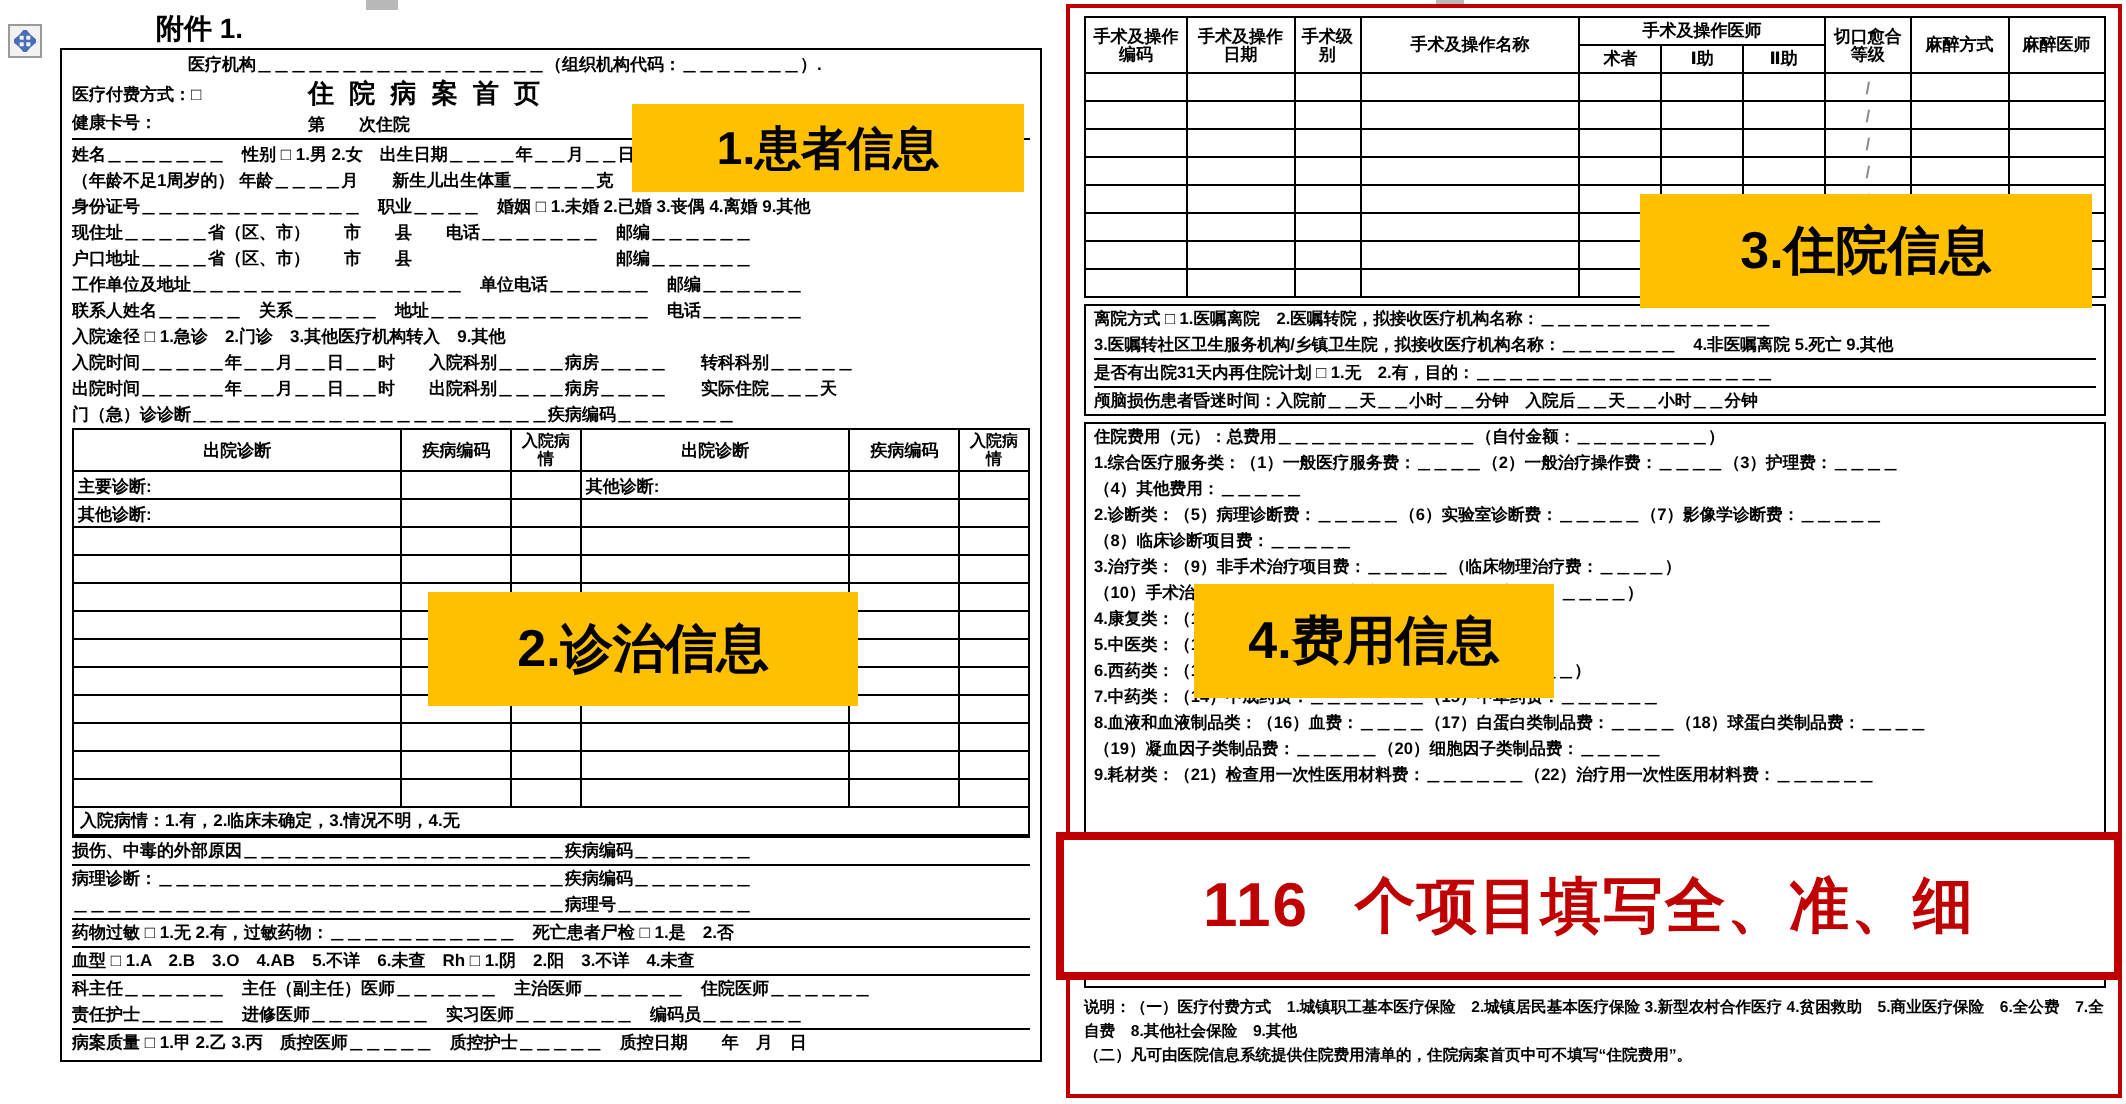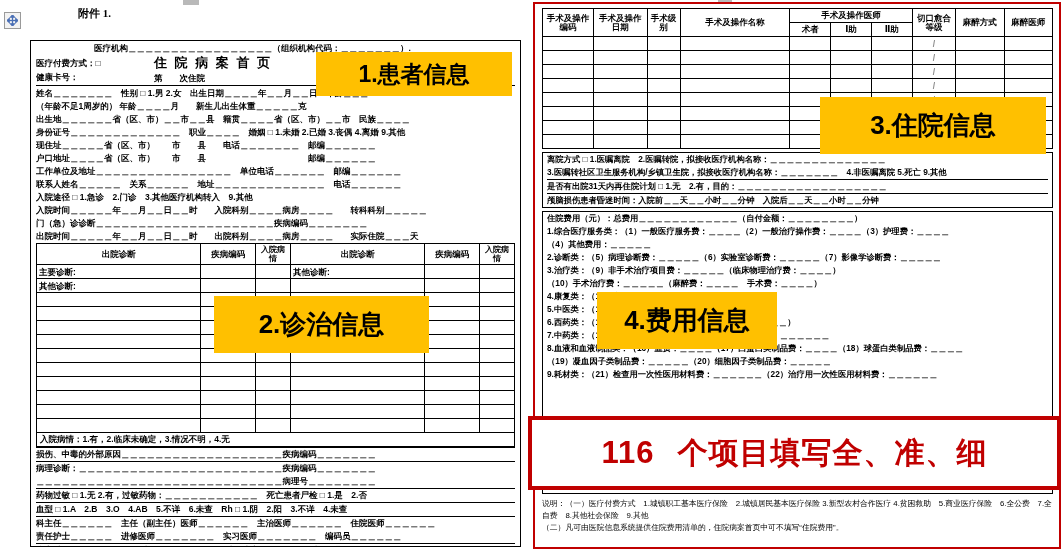--- a/index.html
+++ b/index.html
@@ -6,24 +6,24 @@
   body{
     width:1063px;height:552px;position:relative;background:#fff;overflow:hidden;
     font-family:"Liberation Sans","DejaVu Sans",sans-serif;color:#000;
   }
   
   .move-handle{
     position:absolute;left:4px;top:12px;width:15px;height:15px;
     border:1px solid #9a9a9a;background:#f2f2f2;display:flex;align-items:center;justify-content:center;
   }
   .ruler-mark{position:absolute;background:#b9b9b9;}
-  .attachment{position:absolute;left:78px;top:6px;font-size:11px;font-weight:bold;font-family:Liberation Serif, serif;}
+  .attachment{position:absolute;left:78px;top:6px;font-size:14px;font-weight:bold;}
   .left-form{
     position:absolute;left:30px;top:24px;width:491px;height:507px;
-    border:1px solid #000;padding:1px 5px 0 5px;box-sizing:border-box;overflow:hidden;margin-top:16px;
+    border:1px solid #000;padding:1px 5px 0 5px;box-sizing:border-box;overflow:hidden;
   }
   .fline{font-size:8.5px;line-height:13px;font-weight:600;white-space:nowrap;overflow:hidden;}
   .org-line{text-indent:58px;}
   .hdr-row{display:flex;align-items:center;}
   .hdr-row .side{width:118px;flex:none;}
   .hdr-row .mid{flex:1;}
   .form-title{font-size:13px;font-weight:bold;letter-spacing:2px;line-height:16px;}
   .visit-line{font-size:8.5px;font-weight:600;line-height:12px;}
   .hdr-block{border-bottom:1px solid #000;padding-bottom:1px;margin-bottom:1px;}
   table.grid{border-collapse:collapse;width:100%;table-layout:fixed;}
@@ -38,21 +38,21 @@
   .right-page{
     position:absolute;left:533px;top:2px;width:528px;height:547px;
     border:2px solid #c00000;box-sizing:border-box;padding:4px 6px 0 7px;overflow:hidden;
   }
   .surg th{font-size:8px;height:13px;}
   .surg td{height:14px;}
   .slash-cell{text-align:center !important;color:#8a8a8a;}
   .rbox{border:1px solid #000;margin-top:3px;padding:0 4px;overflow:hidden;}
   .rbox .fline{font-size:8.3px;}
   .fee-box{height:283px;box-sizing:border-box;}
-  .notes{margin-top:4px;font-size:7.8px;line-height:12px;font-weight:400;}
+  .notes{margin-top:4px;font-size:7.8px;line-height:12px;font-weight:700;}
   
   .callout{
     position:absolute;background:#ffc000;color:#000;font-weight:bold;
     display:flex;align-items:center;justify-content:center;z-index:30;white-space:nowrap;
   }
   .banner{
     position:absolute;left:528px;top:416px;width:533px;height:74px;background:#fff;
     border:4px solid #c00000;box-sizing:border-box;z-index:20;
     display:flex;align-items:center;justify-content:center;
     color:#c00000;font-weight:bold;font-size:30px;letter-spacing:1px;gap:21px;
@@ -90,30 +90,29 @@
     </div>
     <div class="hdr-row">
       <div class="side fline">健康卡号：</div>
       <div class="mid visit-line">第　　次住院</div>
       <div class="side"></div>
     </div>
   </div>
 
   <div class="fline">姓名＿＿＿＿＿＿＿　性别 □ 1.男 2.女　出生日期＿＿＿＿年＿＿月＿＿日　年龄＿＿＿</div>
   <div class="fline">（年龄不足1周岁的） 年龄＿＿＿＿月　　新生儿出生体重＿＿＿＿＿克</div>
-  <div class="fline">出生地＿＿＿＿＿＿省（区、市）＿＿市＿＿县　籍贯＿＿＿＿省（区、市）＿＿市　民族＿＿＿＿</div>
   <div class="fline">身份证号＿＿＿＿＿＿＿＿＿＿＿＿＿　职业＿＿＿＿　婚姻 □ 1.未婚 2.已婚 3.丧偶 4.离婚 9.其他</div>
   <div class="fline">现住址＿＿＿＿＿省（区、市）　　市　　县　　电话＿＿＿＿＿＿＿　邮编＿＿＿＿＿＿</div>
   <div class="fline">户口地址＿＿＿＿省（区、市）　　市　　县　　　　　　　　　　　　邮编＿＿＿＿＿＿</div>
   <div class="fline">工作单位及地址＿＿＿＿＿＿＿＿＿＿＿＿＿＿＿＿　单位电话＿＿＿＿＿＿　邮编＿＿＿＿＿＿</div>
   <div class="fline">联系人姓名＿＿＿＿＿　关系＿＿＿＿＿　地址＿＿＿＿＿＿＿＿＿＿＿＿＿　电话＿＿＿＿＿＿</div>
   <div class="fline">入院途径 □ 1.急诊　2.门诊　3.其他医疗机构转入　9.其他</div>
   <div class="fline">入院时间＿＿＿＿＿年＿＿月＿＿日＿＿时　　入院科别＿＿＿＿病房＿＿＿＿　　转科科别＿＿＿＿＿</div>
+  <div class="fline">出院时间＿＿＿＿＿年＿＿月＿＿日＿＿时　　出院科别＿＿＿＿病房＿＿＿＿　　实际住院＿＿＿天</div>
   <div class="fline">门（急）诊诊断＿＿＿＿＿＿＿＿＿＿＿＿＿＿＿＿＿＿＿＿＿疾病编码＿＿＿＿＿＿＿</div>
-  <div class="fline">出院时间＿＿＿＿＿年＿＿月＿＿日＿＿时　　出院科别＿＿＿＿病房＿＿＿＿　　实际住院＿＿＿天</div>
 
   <table class="grid">
     <colgroup>
       <col style="width:33%">
         <col style="width:11%">
         <col style="width:7%">
       <col style="width:27%">
         <col style="width:11%">
         <col style="width:7%">
     </colgroup>
@@ -371,20 +370,21 @@
     <div class="fline">3.医嘱转社区卫生服务机构/乡镇卫生院，拟接收医疗机构名称：＿＿＿＿＿＿＿　4.非医嘱离院 5.死亡 9.其他</div>
     <div class="fline bt">是否有出院31天内再住院计划 □ 1.无　2.有，目的：＿＿＿＿＿＿＿＿＿＿＿＿＿＿＿＿＿＿</div>
     <div class="fline bt">颅脑损伤患者昏迷时间：入院前＿＿天＿＿小时＿＿分钟　入院后＿＿天＿＿小时＿＿分钟</div>
   </div>
 
   <div class="rbox fee-box">
     <div class="fline">住院费用（元）：总费用＿＿＿＿＿＿＿＿＿＿＿＿（自付金额：＿＿＿＿＿＿＿＿）</div>
     <div class="fline">1.综合医疗服务类：（1）一般医疗服务费：＿＿＿＿（2）一般治疗操作费：＿＿＿＿（3）护理费：＿＿＿＿</div>
     <div class="fline">（4）其他费用：＿＿＿＿＿</div>
     <div class="fline">2.诊断类：（5）病理诊断费：＿＿＿＿＿（6）实验室诊断费：＿＿＿＿＿（7）影像学诊断费：＿＿＿＿＿</div>
+    <div class="fline">（8）临床诊断项目费：＿＿＿＿＿</div>
     <div class="fline">3.治疗类：（9）非手术治疗项目费：＿＿＿＿＿（临床物理治疗费：＿＿＿＿）</div>
     <div class="fline">（10）手术治疗费：＿＿＿＿＿（麻醉费：＿＿＿＿　手术费：＿＿＿＿）</div>
     <div class="fline">4.康复类：（11）康复费：＿＿＿＿＿</div>
     <div class="fline">5.中医类：（12）中医治疗费：＿＿＿＿＿</div>
     <div class="fline">6.西药类：（13）西药费：＿＿＿＿＿＿（抗菌药物费用：＿＿＿）</div>
     <div class="fline">7.中药类：（14）中成药费：＿＿＿＿＿＿＿（15）中草药费：＿＿＿＿＿＿</div>
     <div class="fline">8.血液和血液制品类：（16）血费：＿＿＿＿（17）白蛋白类制品费：＿＿＿＿（18）球蛋白类制品费：＿＿＿＿</div>
     <div class="fline">（19）凝血因子类制品费：＿＿＿＿＿（20）细胞因子类制品费：＿＿＿＿＿</div>
     <div class="fline">9.耗材类：（21）检查用一次性医用材料费：＿＿＿＿＿＿（22）治疗用一次性医用材料费：＿＿＿＿＿＿</div>
   </div>

